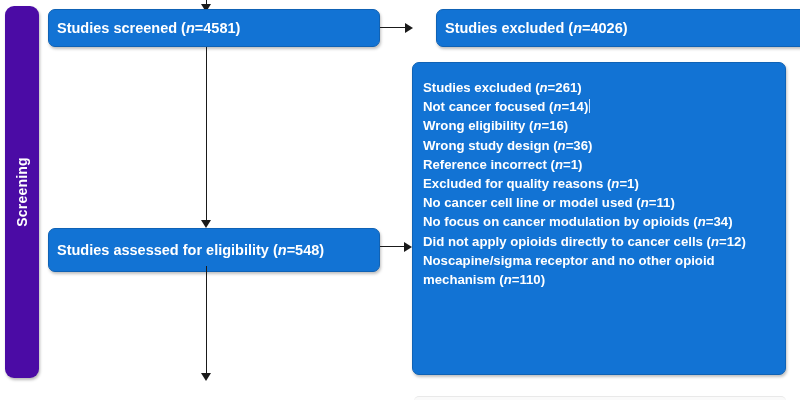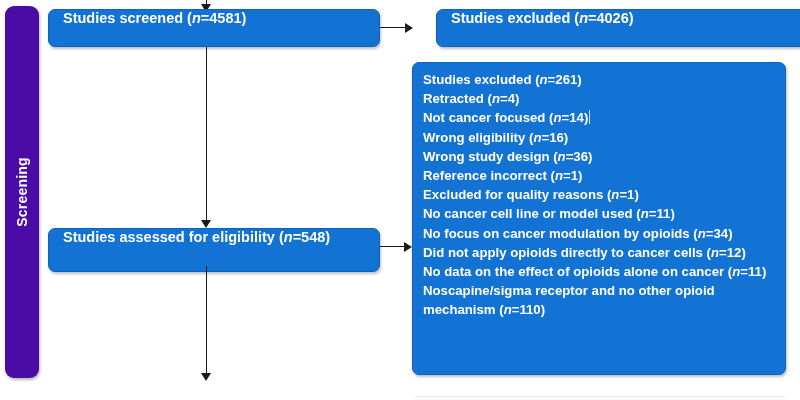--- a/index.html
+++ b/index.html
@@ -55,25 +55,26 @@
     border: 1px solid #0F62B5;
     border-radius: 7px;
     box-shadow: 1px 2px 3px rgba(0,0,0,0.25);
     box-sizing: border-box;
     color: #ffffff;
     font-weight: bold;
     font-family: "Liberation Sans", sans-serif;
   }
   .node-single {
     display: flex;
-    padding: 0 14px;
+    align-items: center;
+    padding: 0 8px;
     font-size: 14.5px;
   }
   .node-list {
-    padding: 7px 10px 9px 10px;
+    padding: 15px 10px 9px 10px;
     font-size: 13.2px;
     line-height: 19.2px;
   }
   .node-list .row {
     white-space: normal;
   }
   .vn { font-style: italic; }
 
   
   .caret {
@@ -178,29 +179,27 @@
 
   <div class="conn h-line" id="conn-h2"></div>
   <div class="conn arrow-right" id="arrow-h2"></div>
 
   <div class="conn v-line" id="conn-v2"></div>
   <div class="conn arrow-down" id="arrow-v2"></div>
 
   <div class="node node-list" id="box-reasons">
     <div class="row"><span>Studies excluded (</span><span class="vn">n</span><span>=261)</span></div>
     <div id="reason-rows">
-        <div class="row"><span>Retracted (</span><span class="vn">n</span><span>=4)</span></div>
         <div class="row"><span>Not cancer focused (</span><span class="vn">n</span><span>=14)</span><span class="caret"></span></div>
         <div class="row"><span>Wrong eligibility (</span><span class="vn">n</span><span>=16)</span></div>
         <div class="row"><span>Wrong study design (</span><span class="vn">n</span><span>=36)</span></div>
         <div class="row"><span>Reference incorrect (</span><span class="vn">n</span><span>=1)</span></div>
         <div class="row"><span>Excluded for quality reasons (</span><span class="vn">n</span><span>=1)</span></div>
         <div class="row"><span>No cancer cell line or model used (</span><span class="vn">n</span><span>=11)</span></div>
         <div class="row"><span>No focus on cancer modulation by opioids (</span><span class="vn">n</span><span>=34)</span></div>
         <div class="row"><span>Did not apply opioids directly to cancer cells (</span><span class="vn">n</span><span>=12)</span></div>
-        <div class="row"><span>No data on the effect of opioids alone on cancer (</span><span class="vn">n</span><span>=11)</span></div>
         <div class="row"><span>Noscapine/sigma receptor and no other opioid mechanism (</span><span class="vn">n</span><span>=110)</span></div>
       </div>
   </div>
 
   <div id="edge-next"></div>
 
 </div>
 
 </body></html>

